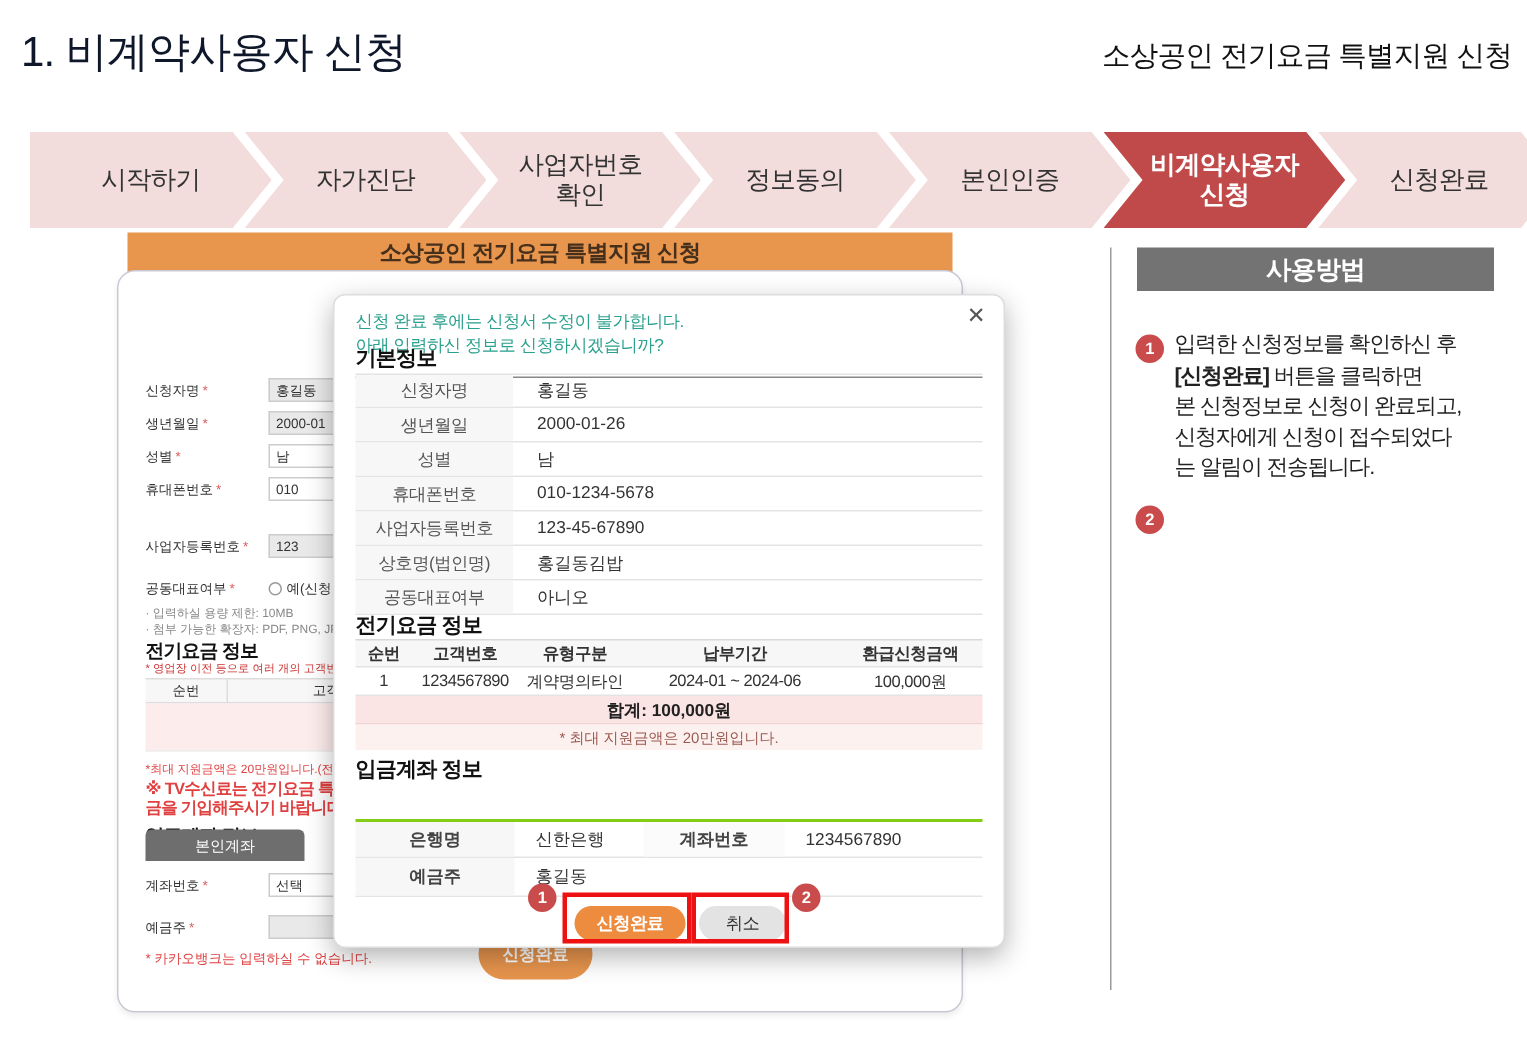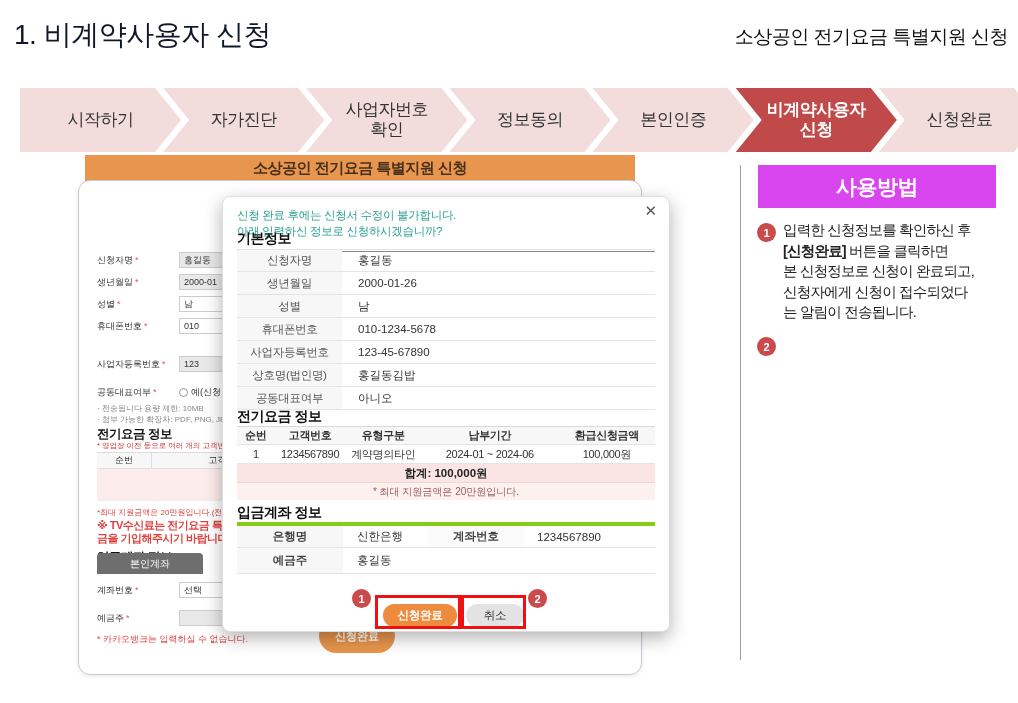--- a/index.html
+++ b/index.html
@@ -67,40 +67,40 @@
   .mvalue { flex:1; font-size:11.5px; color:#333; display:flex; align-items:center; padding-left:16px; }
   .fee-grid { display:flex; height:19px; border-bottom:1px solid #e4e4e4; }
   .fee-grid.head { background:#f7f7f7; border-top:1px solid #d9d9d9; }
   .fee-cell { font-size:11px; color:#333; display:flex; align-items:center; justify-content:center; letter-spacing:-0.3px; }
   .fee-cell.c0{width:9%;} .fee-cell.c1{width:17%;} .fee-cell.c2{width:18%;font-family:Liberation Mono, monospace;} .fee-cell.c3{width:33%;} .fee-cell.c4{width:23%;}
   .fee-total { height:19px; background:#fbe4e4; border-bottom:1px solid #f0d4d4; display:flex;
                align-items:center; justify-content:center; font-size:11.5px; font-weight:bold; color:#222; }
   .fee-note { height:17px; background:#fdf1f0; display:flex; align-items:center; justify-content:center;
               font-size:10px; color:#9a5a50; }
   .acc-row { display:flex; height:26px; border-bottom:1px solid #e4e4e4; }
-  .acc-row:first-child { border-top:4px solid #84cc16; }
+  .acc-row:first-child { border-top:2px solid #84cc16;margin-top:24px; }
   .acc-l { background:#f7f7f7; font-size:11.5px; color:#444; font-weight:bold; display:flex;
            align-items:center; justify-content:center; flex:0 0 auto; }
   .acc-v { font-size:11.5px; color:#333; display:flex; align-items:center; padding-left:14px; }
 
   .pill { position:absolute; height:23px; border:none; border-radius:12px; font-size:11.5px;
           letter-spacing:-0.3px; cursor:pointer; }
   .pill.orange { background:#ed8b3f; color:#fff; font-weight:bold; }
   .pill.gray { background:#e3e3e3; color:#333; }
 
   
   .ann-box { position:absolute; border:3px solid #ee1111; z-index:20; }
   .badge { position:absolute; width:19px; height:19px; border-radius:50%; background:#c94b4b;
            color:#fff; font-size:11px; font-weight:bold; display:flex; align-items:center;
            justify-content:center; z-index:21; }
 
   
   .divider { left:740px; top:165px; width:1px; height:495px; background:#9a9a9a; }
-  .side-header { left:758px; top:165px; width:238px; height:43px; background:#d946ef; color:#fff;
-                 font-size:21px; font-weight:bold; display:flex; align-items:center; justify-content:center;
+  .side-header { left:758px; top:165px; width:238px; height:29px; background:#737373; color:#fff;
+                 font-size:17px; font-weight:bold; display:flex; align-items:center; justify-content:center;
                  letter-spacing:-0.5px; }
   .side-item-text { position:absolute; left:783px; width:228px; font-size:14.5px; line-height:1.42;
                     color:#222; white-space:pre-line; letter-spacing:-0.8px; }
   .side-item-text b { letter-spacing:-0.8px; }
 </style>
 </head>
 <body>
 
 <div id="page">
 
@@ -143,21 +143,21 @@
       <span class="finput gray">123</span>
     </div>
     <div class="frow" style="top:200px">
       <span class="flabel"><span>공동대표여부</span><span class="req">*</span></span>
       <span class="finput" style="border:none;padding-left:0">
           <span class="radio-dot"></span>
           <span>예(신청</span>
         </span>
     </div>
 
-    <div class="fnote" style="top:222px">· 전송됩니다 용량 제한: 10MB</div>
+    <div class="fnote" style="top:222px">· 입력하실 용량 제한: 10MB</div>
     <div class="fnote" style="top:233px">· 첨부 가능한 확장자: PDF, PNG, JPG</div>
 
     <div class="fsection" style="top:245px">전기요금 정보</div>
     <div class="frednote-s" style="top:260px">* 영업장 이전 등으로 여러 개의 고객번호를</div>
     <div class="ftable-head" style="top:271px">
       <span class="fth" style="width:54px">순번</span>
       <span class="fth" style="width:150px;border-left:1px solid #ddd">고객번호</span>
     </div>
     <div class="fpink" style="top:288px"></div>
 

